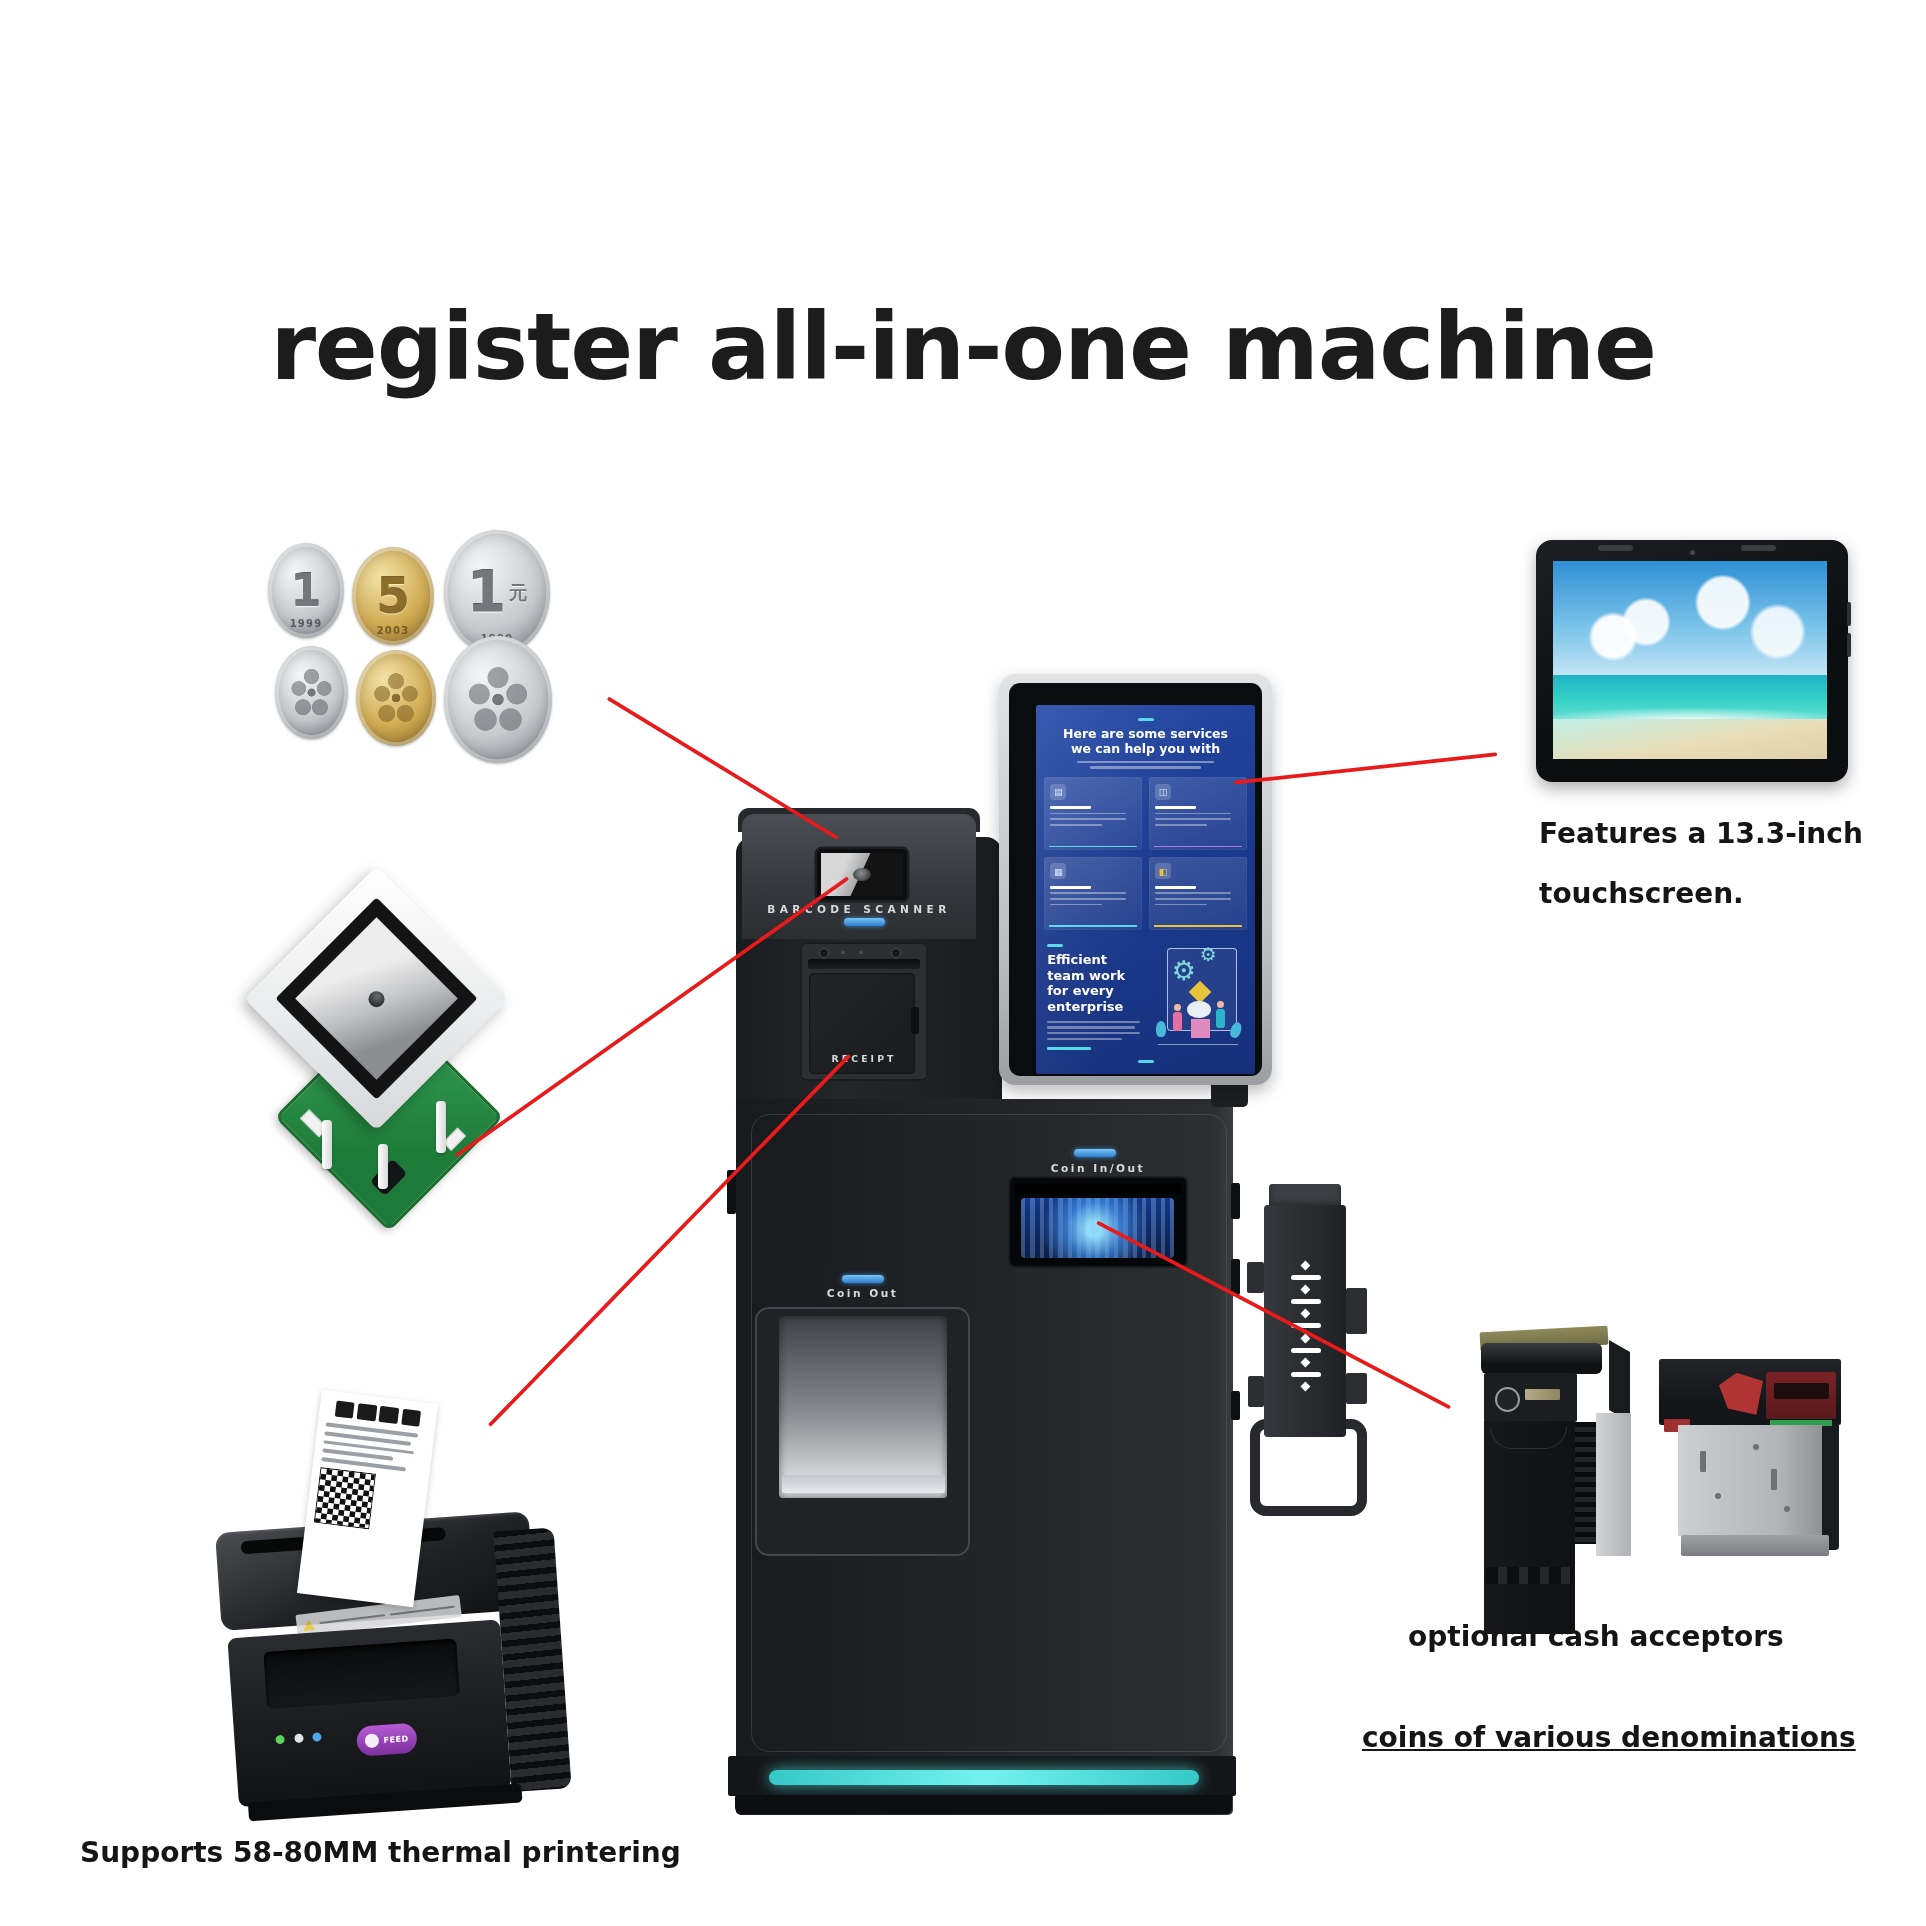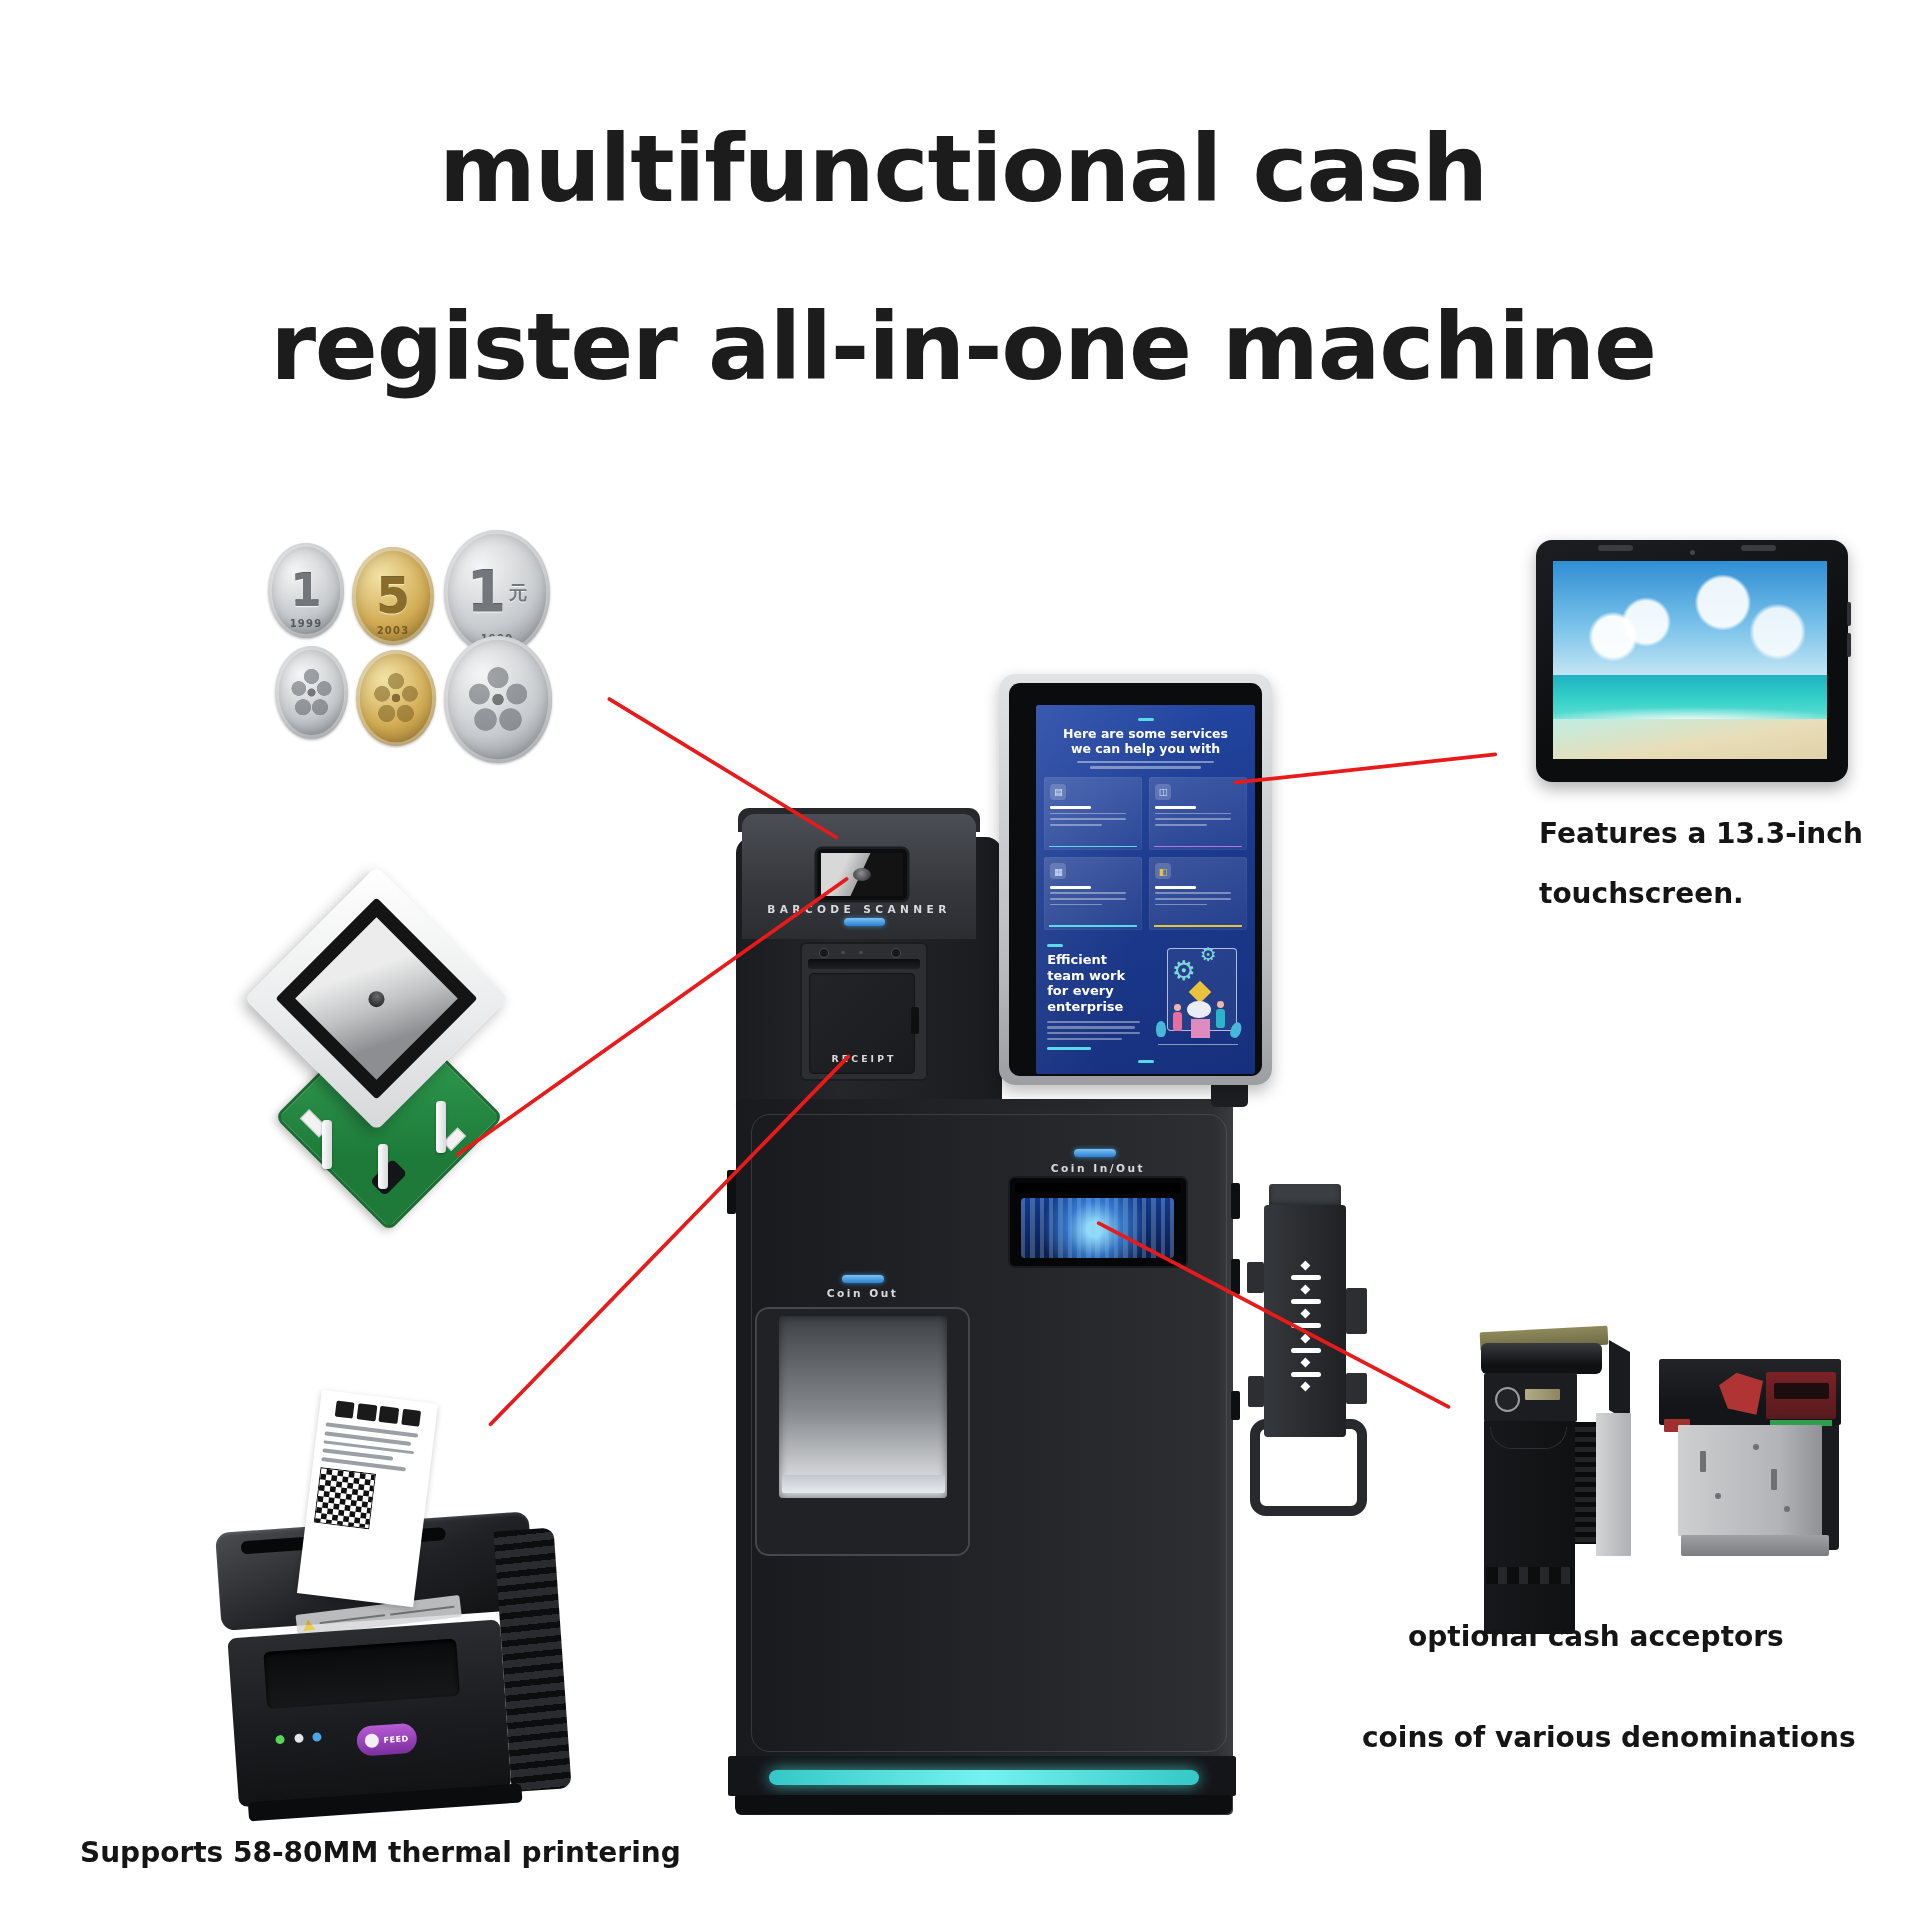--- a/index.html
+++ b/index.html
@@ -245,21 +245,20 @@
   .a2rail{position:absolute;left:22.4px;top:176px;width:148px;height:21px;background:linear-gradient(180deg,#9ea0a3,#7b7d80);
           border-radius:1.9px;}
 
   svg.leaders{position:absolute;left:0;top:0;z-index:40;pointer-events:none;}
 </style>
 </head>
 <body>
 
 <div class="canvas">
 
-  <div class="title" style="top:115px;">multifunctional cash</div>
   <div class="title" style="top:293px;">register all-in-one machine</div>
 
   <div class="abs" style="left:0;top:0;">
     <div class="coin silver" style="left:268px;top:543px;width:76px;height:95px;">
       <span class="val" style="font-size:45px;">1</span>
       <span class="yr">1999</span>
     </div>
     <div class="coin gold" style="left:352px;top:547px;width:82px;height:98px;">
       <span class="val" style="font-size:49px;">5</span>
       <span class="yr">2003</span>
@@ -529,21 +528,21 @@
     <div class="a2plate">
       <div class="hole" style="left:22.4px;top:26px;width:6.2px;height:21px;"></div>
       <div class="hole" style="left:75px;top:18.7px;width:6.2px;height:6.2px;border-radius:50%;"></div>
       <div class="hole" style="left:93px;top:44px;width:6.2px;height:21px;"></div>
       <div class="hole" style="left:37px;top:68px;width:6.2px;height:6.2px;border-radius:50%;"></div>
       <div class="hole" style="left:106px;top:81px;width:6.2px;height:6.2px;border-radius:50%;"></div>
     </div>
     <div class="a2rail"></div>
   </div>
   <div class="lbl" style="left:1408px;top:1620px;">optional cash acceptors</div>
-  <div class="lbl" style="left:1362px;top:1721px;">coins of various denominations</div>
+  <div class="lbl" style="left:1362px;top:1721px;text-decoration:underline;">coins of various denominations</div>
 
   <svg class="leaders" width="1926" height="1926" viewBox="0 0 3094 3094">
     <line x1="979" y1="1123" x2="1343" y2="1345" stroke="#e81a1a" stroke-width="6" stroke-linecap="round"></line>
     <line x1="735" y1="1855" x2="1360" y2="1412" stroke="#e81a1a" stroke-width="6" stroke-linecap="round"></line>
     <line x1="1363" y1="1697" x2="788" y2="2288" stroke="#e81a1a" stroke-width="6" stroke-linecap="round"></line>
     <line x1="1765" y1="1965" x2="2327" y2="2260" stroke="#e81a1a" stroke-width="6" stroke-linecap="round"></line>
     <line x1="1985" y1="1257" x2="2402" y2="1212" stroke="#e81a1a" stroke-width="6" stroke-linecap="round"></line>
   </svg>
 </div>
 

